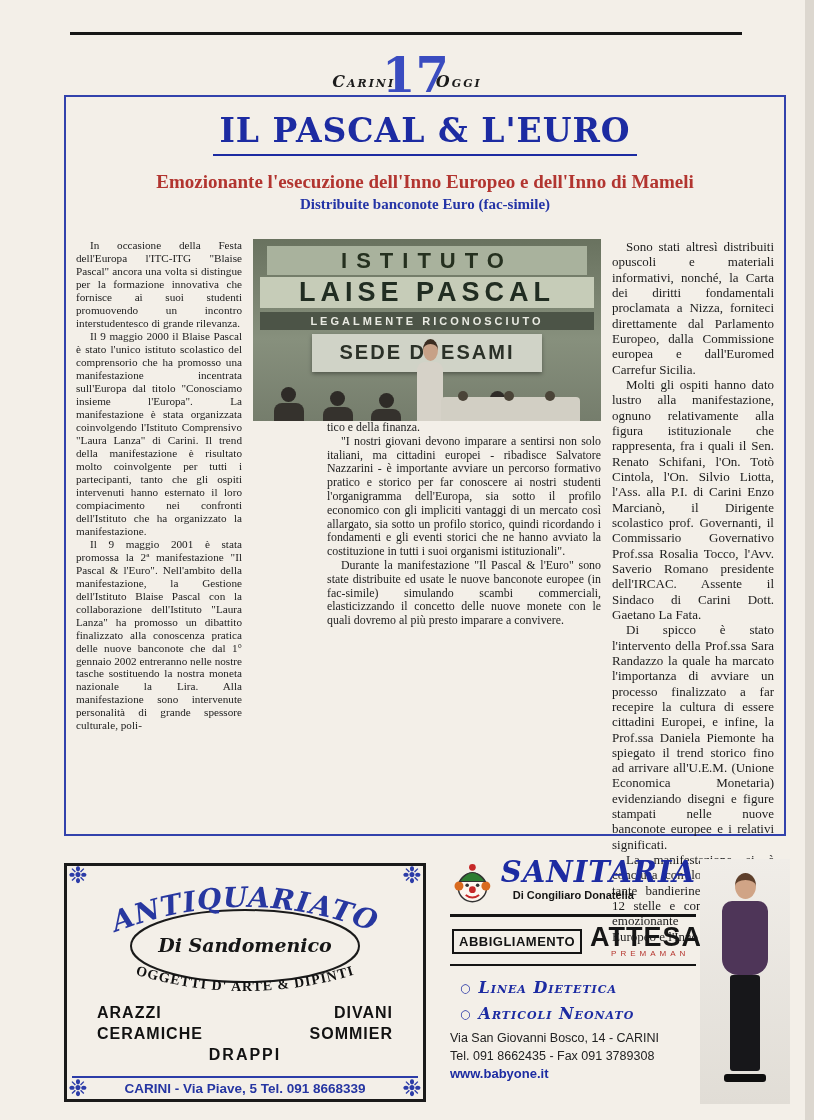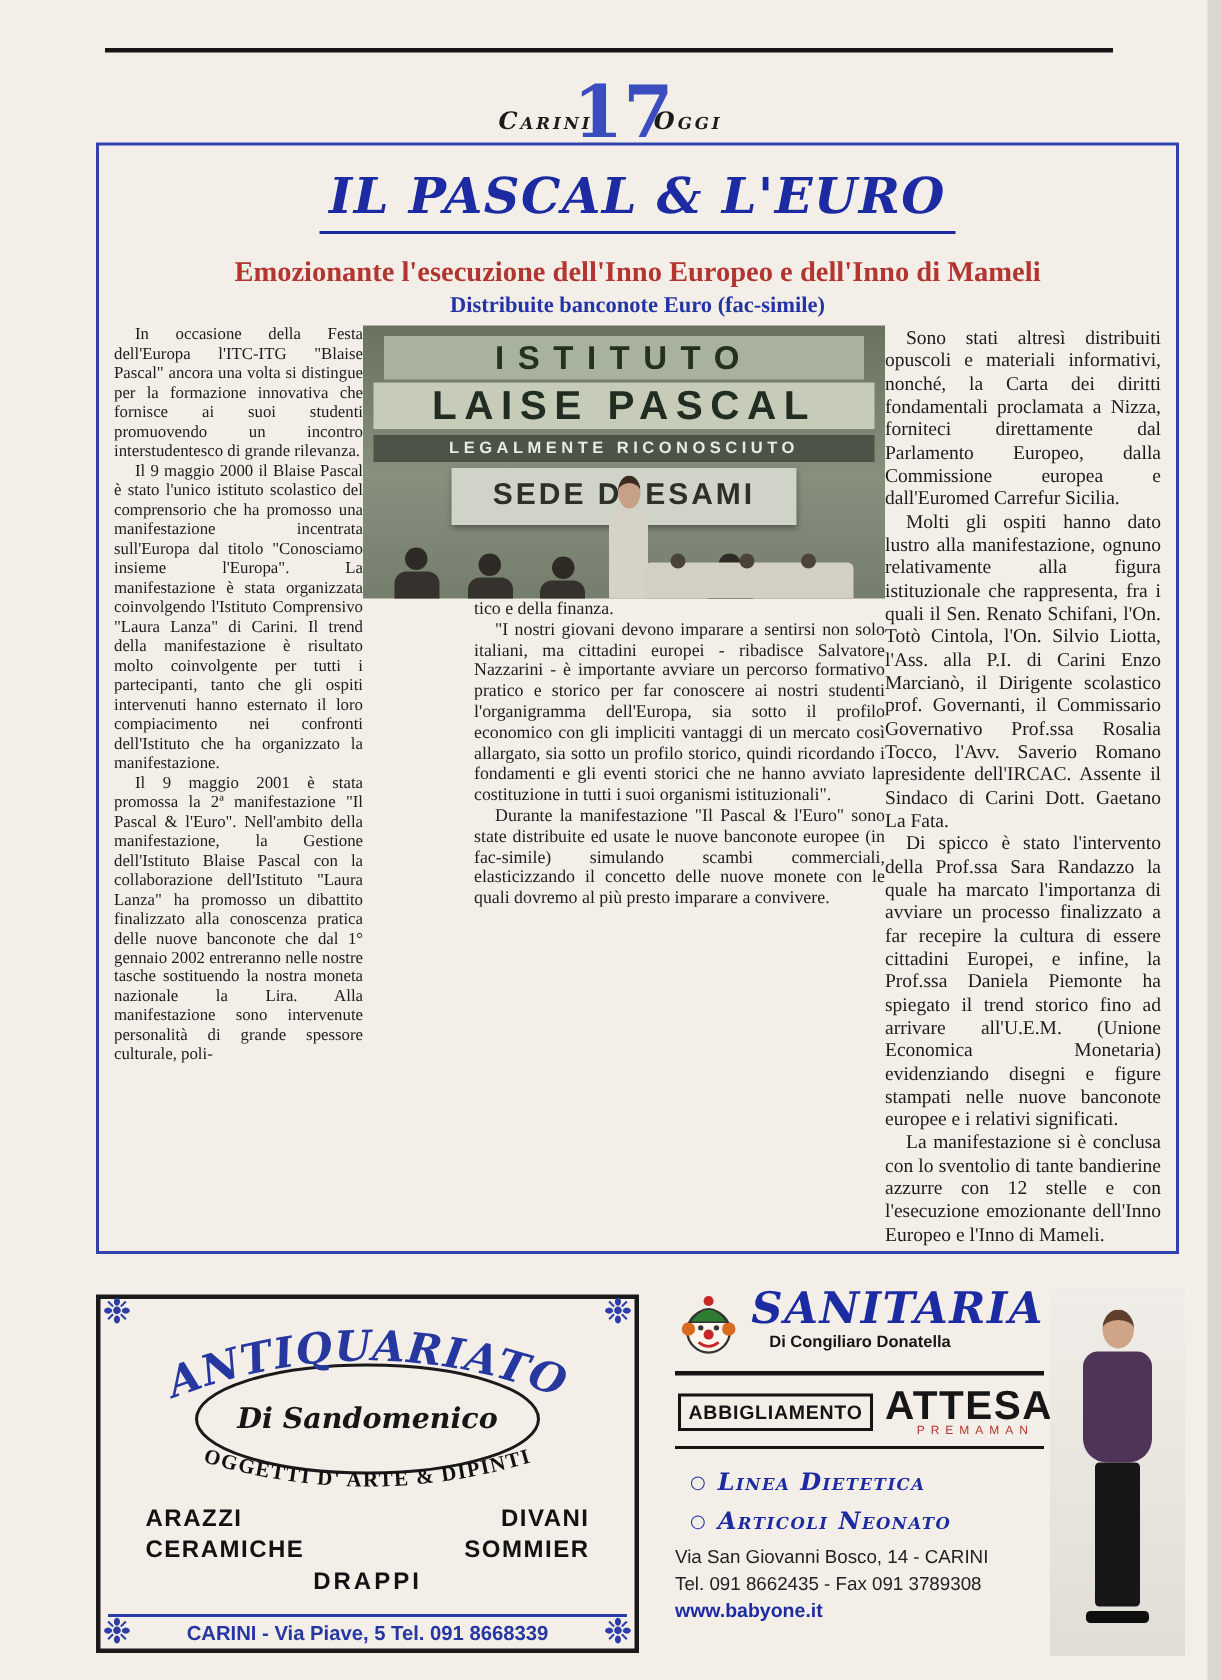--- a/index.html
+++ b/index.html
@@ -16,26 +16,26 @@
   .masthead{position:absolute;top:42px;left:0;width:814px;text-align:center;white-space:nowrap;}
   .m-word{font-family:"DejaVu Serif",serif;font-style:italic;font-weight:bold;font-variant:small-caps;
           font-size:16px;color:#1b1b1b;letter-spacing:2px;position:relative;z-index:2;}
   .m-num{font-family:"DejaVu Serif",serif;font-weight:bold;font-size:48px;color:#3a4cc0;
          position:relative;top:5px;margin:12px -13px;z-index:1;}
 
   
   .article{position:absolute;left:64px;top:95px;width:722px;height:741px;
            border:2px solid #3242ac;box-sizing:border-box;}
   .a-title{margin-top:14px;text-align:center;}
-  .a-title span{display:inline-block;font-family:"DejaVu Serif",serif;font-style:italic;font-weight:bold;
+  .a-title span{display:inline-block;font-family:"DejaVu Serif",serif;font-weight:bold;
                 font-size:33px;color:#1c2ba2;letter-spacing:1px;border-bottom:2px solid #1c2ba2;padding:0 6px 4px;}
   .a-sub-red{margin-top:15px;text-align:center;font-weight:bold;font-size:19px;color:#b23530;}
   .a-sub-blue{margin-top:3px;text-align:center;font-weight:bold;font-size:15px;color:#2434a6;}
 
-  .cols{display:flex;margin:4px 10px 0 10px;}
+  .cols{display:flex;gap:11px;margin:26px 10px 0 10px;}
   .colA{width:166px;}
   .colB{width:348px;}
   .colC{flex:1;}
   .colA p{font-size:11.2px;line-height:1.16;}
   .colB p{font-size:11.9px;line-height:1.16;}
   .colC p{font-size:13px;line-height:1.18;}
   .cols p{margin:0;text-align:justify;color:#1c1c1c;text-indent:14px;}
   .cols p.noind{text-indent:0;}
   .colB-text{margin-left:74px;}
 

